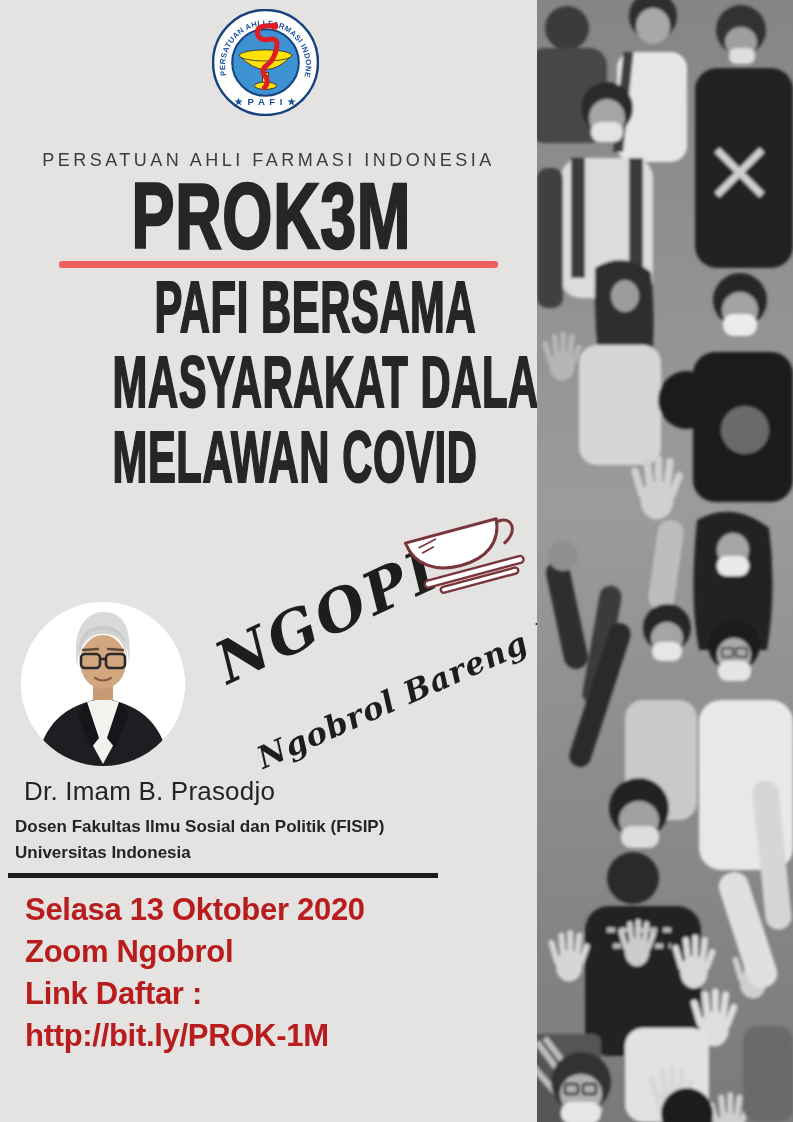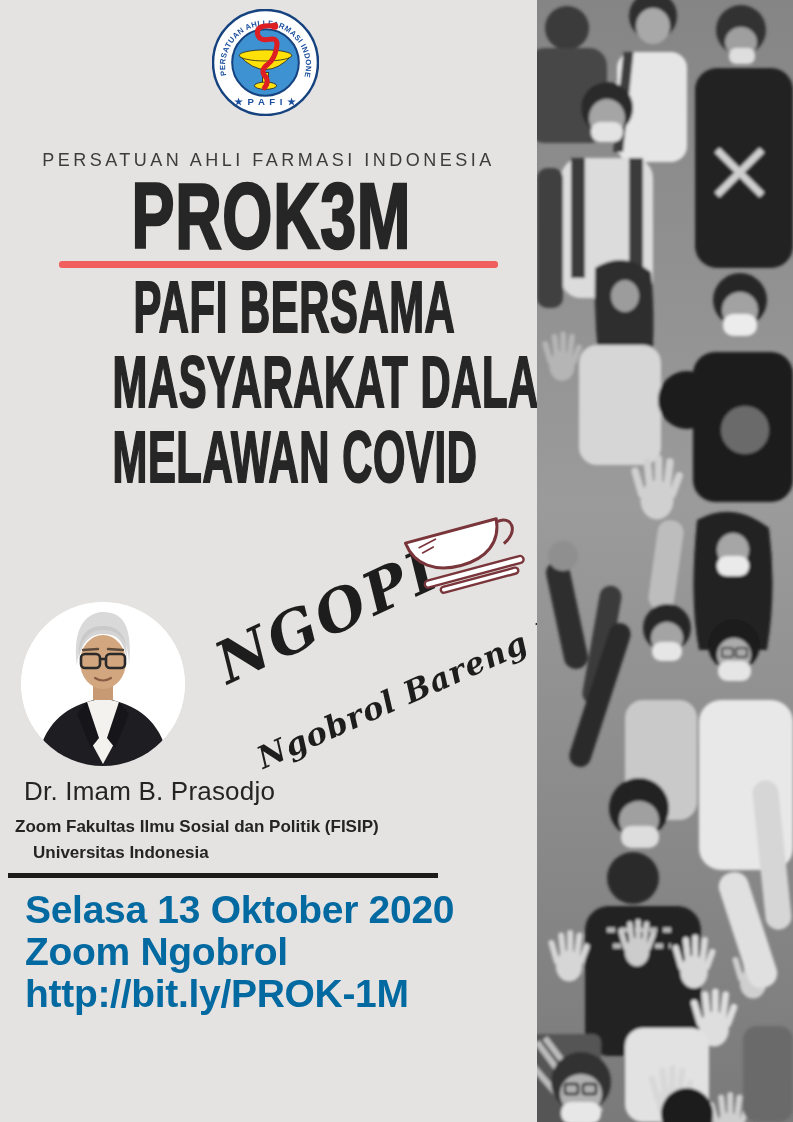--- a/index.html
+++ b/index.html
@@ -8,45 +8,45 @@
           font-family:"Liberation Sans",sans-serif;color:#252525;}
   .abs{position:absolute;}
 
   
   .org-line{left:0;top:150px;width:537px;text-align:center;
             font-size:18px;font-weight:500;letter-spacing:3.5px;color:#3c3c3c;white-space:nowrap;}
   .title{left:0;top:168px;width:537px;text-align:center;font-size:92px;line-height:96px;
          font-weight:700;letter-spacing:1px;color:#262626;transform:scaleX(0.70);
          transform-origin:278px center;-webkit-text-stroke:2.5px #262626;white-space:nowrap;}
   .red-rule{left:59px;top:261px;width:439px;height:7px;border-radius:3px;}
-  .headline{left:0;top:270px;width:627px;text-align:center;color:#262626;}
+  .headline{left:0;top:270px;width:627px;text-align:right;color:#262626;}
   .headline .hl{display:block;font-size:72px;line-height:75px;font-weight:700;
                 transform:scaleX(0.58);transform-origin:268px center;
                 -webkit-text-stroke:2px #262626;white-space:nowrap;letter-spacing:1px;}
 
   
   .ngopi-word{left:208px;top:582px;font-family:"DejaVu Serif",serif;font-style:italic;
               font-weight:700;font-size:58px;letter-spacing:3px;color:#1d1d1d;
               transform:rotate(-25deg);white-space:nowrap;}
   .ngopi-sub{left:242px;top:662px;font-family:"DejaVu Serif",serif;font-style:italic;
              font-weight:700;font-size:31px;letter-spacing:1px;color:#1d1d1d;
              transform:rotate(-24deg);white-space:nowrap;}
   .cup-wrap{left:396px;top:504px;width:136px;height:104px;}
 
   
   .avatar{left:21px;top:602px;width:164px;height:164px;border-radius:50%;
           background:#ffffff;overflow:hidden;}
   .speaker-name{left:24px;top:776px;font-size:26px;font-weight:400;color:#242424;letter-spacing:0.2px;}
   .speaker-role1{left:15px;top:817px;font-size:17px;font-weight:700;color:#242424;}
-  .speaker-role2{left:33px;top:843px;font-size:17px;font-weight:700;color:#242424;}
+  .speaker-role2{left:15px;top:843px;font-size:17px;font-weight:700;color:#242424;}
   .sep-rule{left:8px;top:873px;width:430px;height:5px;background:#1c1c1c;}
 
   
   .details{left:25px;top:889px;}
-  .detail-line{font-size:39px;line-height:42px;font-weight:700;color:#0369a1;
+  .detail-line{font-size:31px;line-height:42px;font-weight:700;color:#b91c1c;
                letter-spacing:-0.3px;white-space:nowrap;}
 
   
   .photo{right:0;top:0;width:256px;height:1122px;background:#8a8a8a;overflow:hidden;}
 </style>
 </head>
 <body>
 
 <div class="poster" style="background: rgb(228, 227, 225);">
 
@@ -119,28 +119,29 @@
       <rect x="60" y="52" width="19" height="14" rx="4" fill="none" stroke="#2a2a2a" stroke-width="2.6"></rect>
       <rect x="85" y="52" width="19" height="14" rx="4" fill="none" stroke="#2a2a2a" stroke-width="2.6"></rect>
       <path d="M79,57 L85,57" stroke="#2a2a2a" stroke-width="2.4"></path>
 
       <path d="M62,48 L77,47 M87,47 L102,48" stroke="#5c4a3a" stroke-width="2.4" stroke-linecap="round"></path>
       <path d="M74,76 Q82,81 90,76" fill="none" stroke="#8a5c44" stroke-width="2.2" stroke-linecap="round"></path>
     </svg>
   </div>
 
   <div class="abs speaker-name">Dr. Imam B. Prasodjo</div>
-  <div class="abs speaker-role1">Zoom Fakultas Ilmu Sosial dan Politik (FISIP)</div>
+  <div class="abs speaker-role1">Dosen Fakultas Ilmu Sosial dan Politik (FISIP)</div>
   <div class="abs speaker-role2">Universitas Indonesia</div>
 
   <div class="abs sep-rule"></div>
 
   <div class="abs details">
     <div class="detail-line">Selasa 13 Oktober 2020</div>
     <div class="detail-line">Zoom Ngobrol</div>
+    <div class="detail-line">Link Daftar :</div>
     <div class="detail-line">http://bit.ly/PROK-1M</div>
   </div>
 
   <div class="abs photo">
     <svg width="256" height="1122" viewBox="0 0 256 1122">
       <defs>
         <linearGradient id="gbg" x1="0" y1="0" x2="0" y2="1">
           <stop offset="0" stop-color="#858585"></stop>
           <stop offset="0.45" stop-color="#9b9b9b"></stop>
           <stop offset="1" stop-color="#7a7a7a"></stop>

